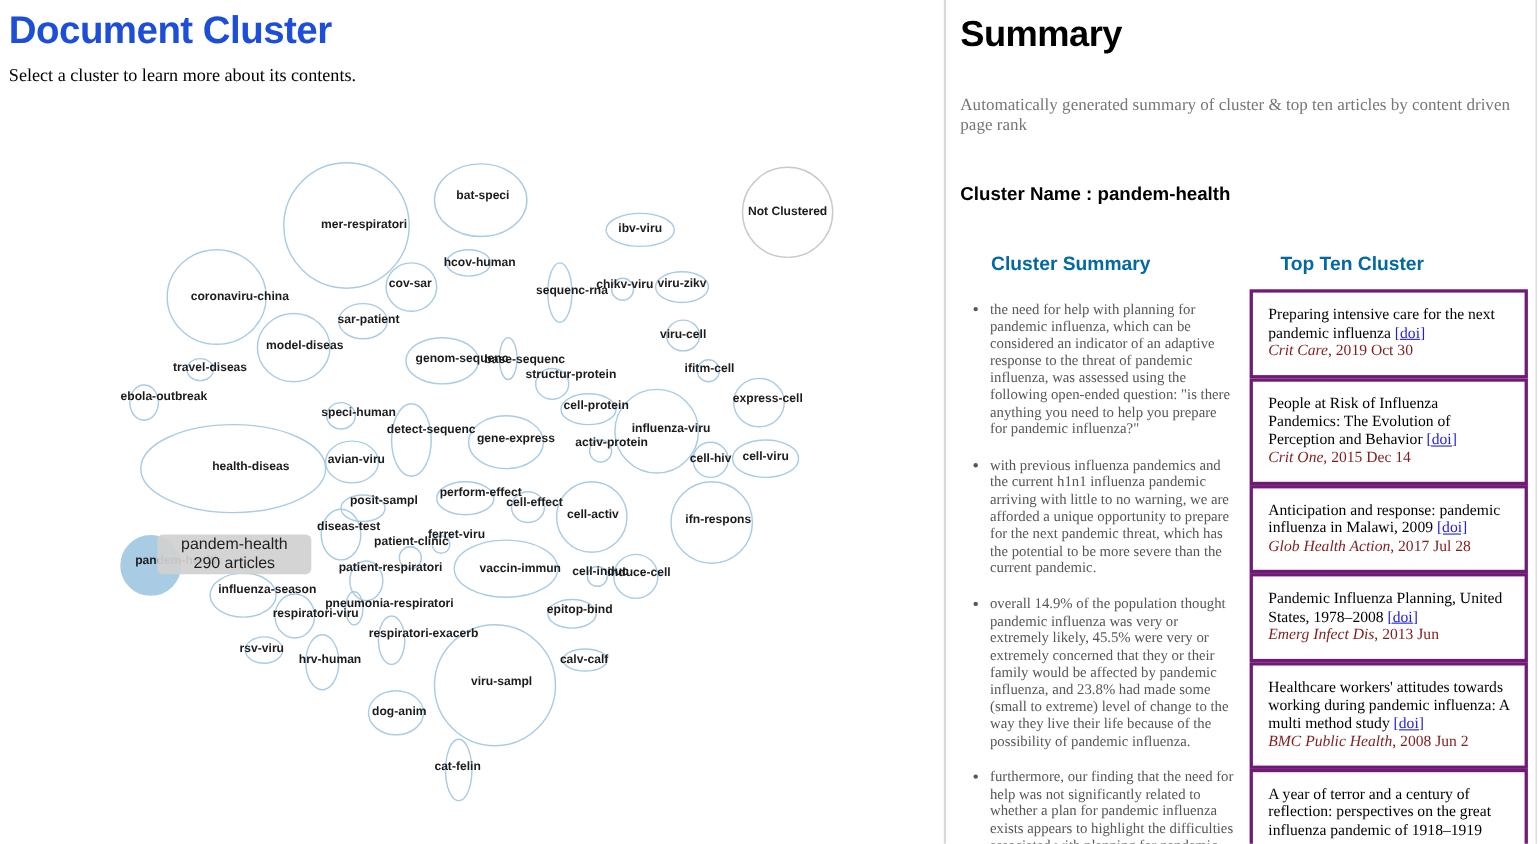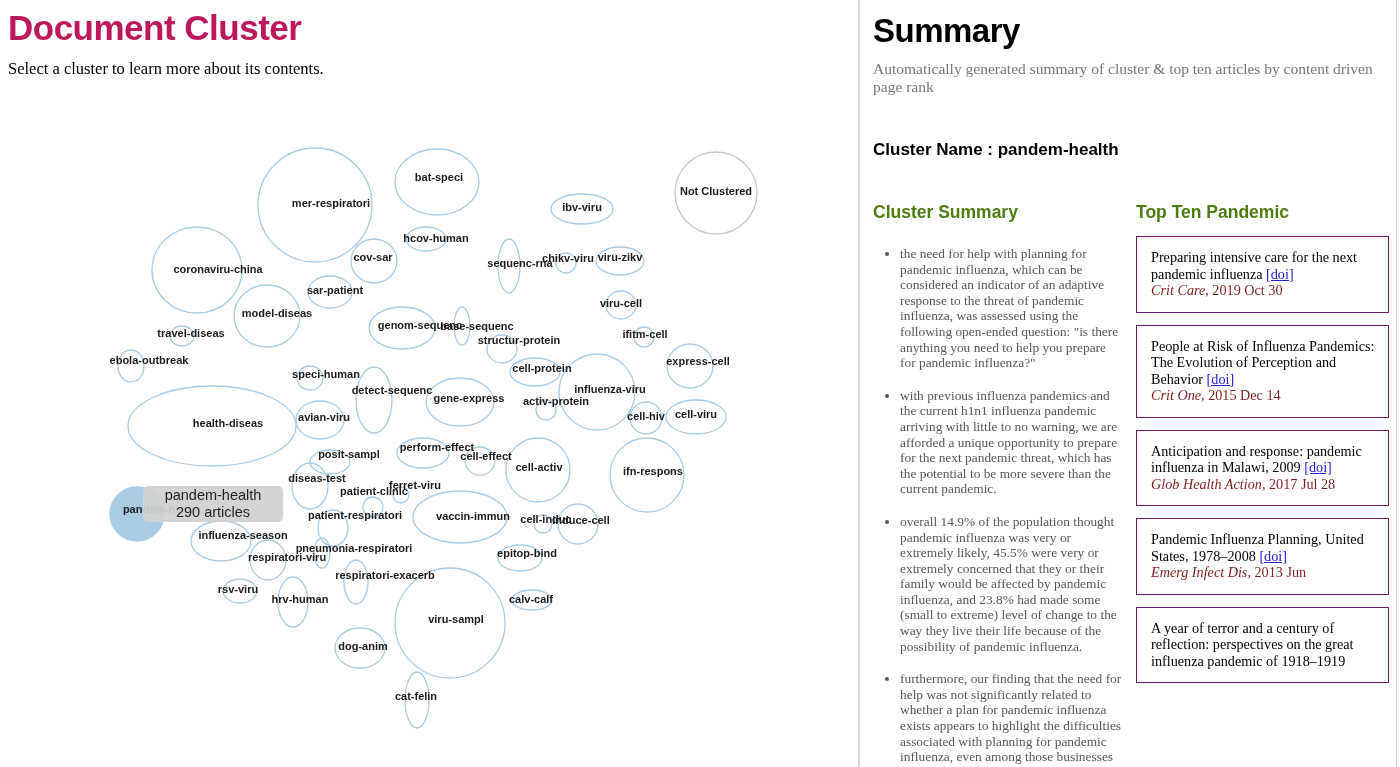--- a/index.html
+++ b/index.html
@@ -2,52 +2,52 @@
 <html><head>
 <meta charset="utf-8">
 <style>
   html,body{margin:0;padding:0;}
   body{
     width:1400px;height:767px;overflow:hidden;background:#ffffff;position:relative;
     font-family:"Liberation Sans",sans-serif;color:#111;
   }
   
   .left-panel{position:absolute;left:0;top:0;width:857px;height:767px;overflow:hidden;}
-  .doc-title{position:absolute;left:8px;top:8px;margin:0;font-size:35px;font-weight:bold;letter-spacing:-.5px;color:#be185d;}
+  .doc-title{position:absolute;left:8px;top:8px;margin:0;font-size:35px;font-weight:bold;letter-spacing:-.5px;color:#1d4ed8;}
   .doc-subtitle{position:absolute;left:8px;top:59px;font-family:"Liberation Serif",serif;font-size:16.5px;color:#000;}
   svg.chart{position:absolute;left:0;top:0;width:857px;height:767px;}
   .bubble-label{font-family:"Liberation Sans",sans-serif;font-weight:bold;font-size:11px;fill:#1c1c1c;}
   .tooltip{
     position:absolute;left:143px;top:486px;width:140px;height:36px;
     background:rgba(209,209,209,.93);border-radius:5px;
     display:flex;flex-direction:column;align-items:center;justify-content:center;
     font-size:14.5px;line-height:17px;color:#1f1f1f;z-index:5;
   }
   
   .right-panel{
     position:absolute;left:858px;top:0;width:539px;height:767px;box-sizing:border-box;
     border-left:2px solid #d8d8d8;border-right:1px solid #cfcfcf;
     padding:12px 12px 0 13px;overflow:hidden;background:#fff;
   }
   .summary-title{margin:0;font-size:33px;font-weight:bold;color:#000;letter-spacing:-.5px;}
-  .summary-subtitle{margin-top:10px;font-family:"Liberation Serif",serif;font-size:15.5px;color:#767676;}
+  .summary-subtitle{margin-top:37px;font-family:"Liberation Serif",serif;font-size:15.5px;color:#767676;}
   .cluster-name{margin-top:44px;font-size:17px;font-weight:bold;color:#000;}
   .columns{display:flex;gap:13px;margin-top:42px;}
   .col-left{width:250px;flex:0 0 250px;}
   .col-right{width:253px;flex:0 0 253px;}
-  .col-heading{font-size:17.5px;font-weight:bold;color:#4d7c0f;}
+  .col-heading{font-size:17.5px;font-weight:bold;color:#0369a1;margin-left:28px;}
   ul.bullets{
     margin:23px 0 0 0;padding-left:27px;list-style:disc;
     font-family:"Liberation Serif",serif;font-size:13.4px;line-height:15.6px;color:#575757;
   }
   ul.bullets li{margin-bottom:17px;}
   .articles{margin-top:13px;}
   .article-card{
-    border:1px solid #701a75;border-radius:0;
-    padding:12px 12px 13px 14px;margin-bottom:12px;
+    border:3px solid #701a75;border-radius:0;
+    padding:12px 12px 13px 14px;
     font-family:"Liberation Serif",serif;font-size:14.2px;line-height:16.5px;
   }
   .article-title{color:#000;}
   .doi-link{color:#2320da;text-decoration:underline;}
   .article-meta{color:#7f1d1d;}
   .article-meta .journal{font-style:italic;}
 </style>
 </head>
 <body>
 
@@ -178,37 +178,41 @@
     <div class="col-left">
       <div class="col-heading">Cluster Summary</div>
       <ul class="bullets">
           <li>the need for help with planning for pandemic influenza, which can be considered an indicator of an adaptive response to the threat of pandemic influenza, was assessed using the following open-ended question: "is there anything you need to help you prepare for pandemic influenza?"</li>
           <li>with previous influenza pandemics and the current h1n1 influenza pandemic arriving with little to no warning, we are afforded a unique opportunity to prepare for the next pandemic threat, which has the potential to be more severe than the current pandemic.</li>
           <li>overall 14.9% of the population thought pandemic influenza was very or extremely likely, 45.5% were very or extremely concerned that they or their family would be affected by pandemic influenza, and 23.8% had made some (small to extreme) level of change to the way they live their life because of the possibility of pandemic influenza.</li>
           <li>furthermore, our finding that the need for help was not significantly related to whether a plan for pandemic influenza exists appears to highlight the difficulties associated with planning for pandemic influenza, even among those businesses that have already made specific plans for</li>
         </ul>
     </div>
     <div class="col-right">
-      <div class="col-heading">Top Ten Pandemic</div>
+      <div class="col-heading">Top Ten Cluster</div>
       <div class="articles">
           <div class="article-card">
             <div class="article-title">Preparing intensive care for the next pandemic influenza <a class="doi-link" href="#">[doi]</a></div>
             <div class="article-meta"><span class="journal">Crit Care</span>, 2019 Oct 30</div>
           </div>
           <div class="article-card">
             <div class="article-title">People at Risk of Influenza Pandemics: The Evolution of Perception and Behavior <a class="doi-link" href="#">[doi]</a></div>
             <div class="article-meta"><span class="journal">Crit One</span>, 2015 Dec 14</div>
           </div>
           <div class="article-card">
             <div class="article-title">Anticipation and response: pandemic influenza in Malawi, 2009 <a class="doi-link" href="#">[doi]</a></div>
             <div class="article-meta"><span class="journal">Glob Health Action</span>, 2017 Jul 28</div>
           </div>
           <div class="article-card">
             <div class="article-title">Pandemic Influenza Planning, United States, 1978–2008 <a class="doi-link" href="#">[doi]</a></div>
             <div class="article-meta"><span class="journal">Emerg Infect Dis</span>, 2013 Jun</div>
+          </div>
+          <div class="article-card">
+            <div class="article-title">Healthcare workers' attitudes towards working during pandemic influenza: A multi method study <a class="doi-link" href="#">[doi]</a></div>
+            <div class="article-meta"><span class="journal">BMC Public Health</span>, 2008 Jun 2</div>
           </div>
           <div class="article-card">
             <div class="article-title">A year of terror and a century of reflection: perspectives on the great influenza pandemic of 1918–1919 </div>
           </div>
         </div>
     </div>
   </div>
 </div>
 
 </body></html>

